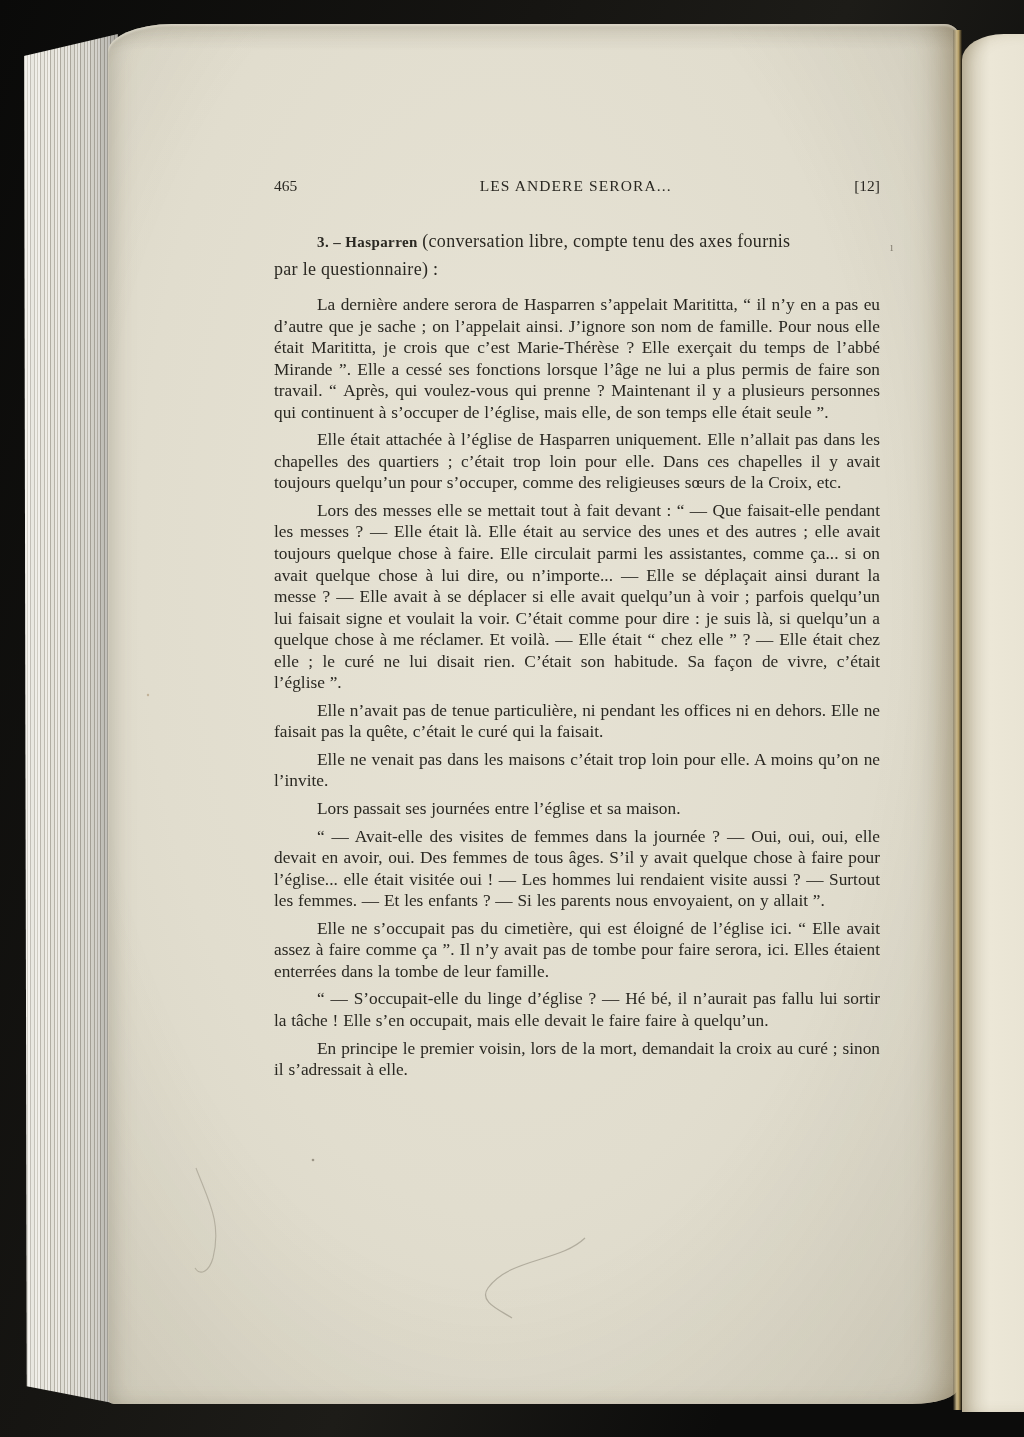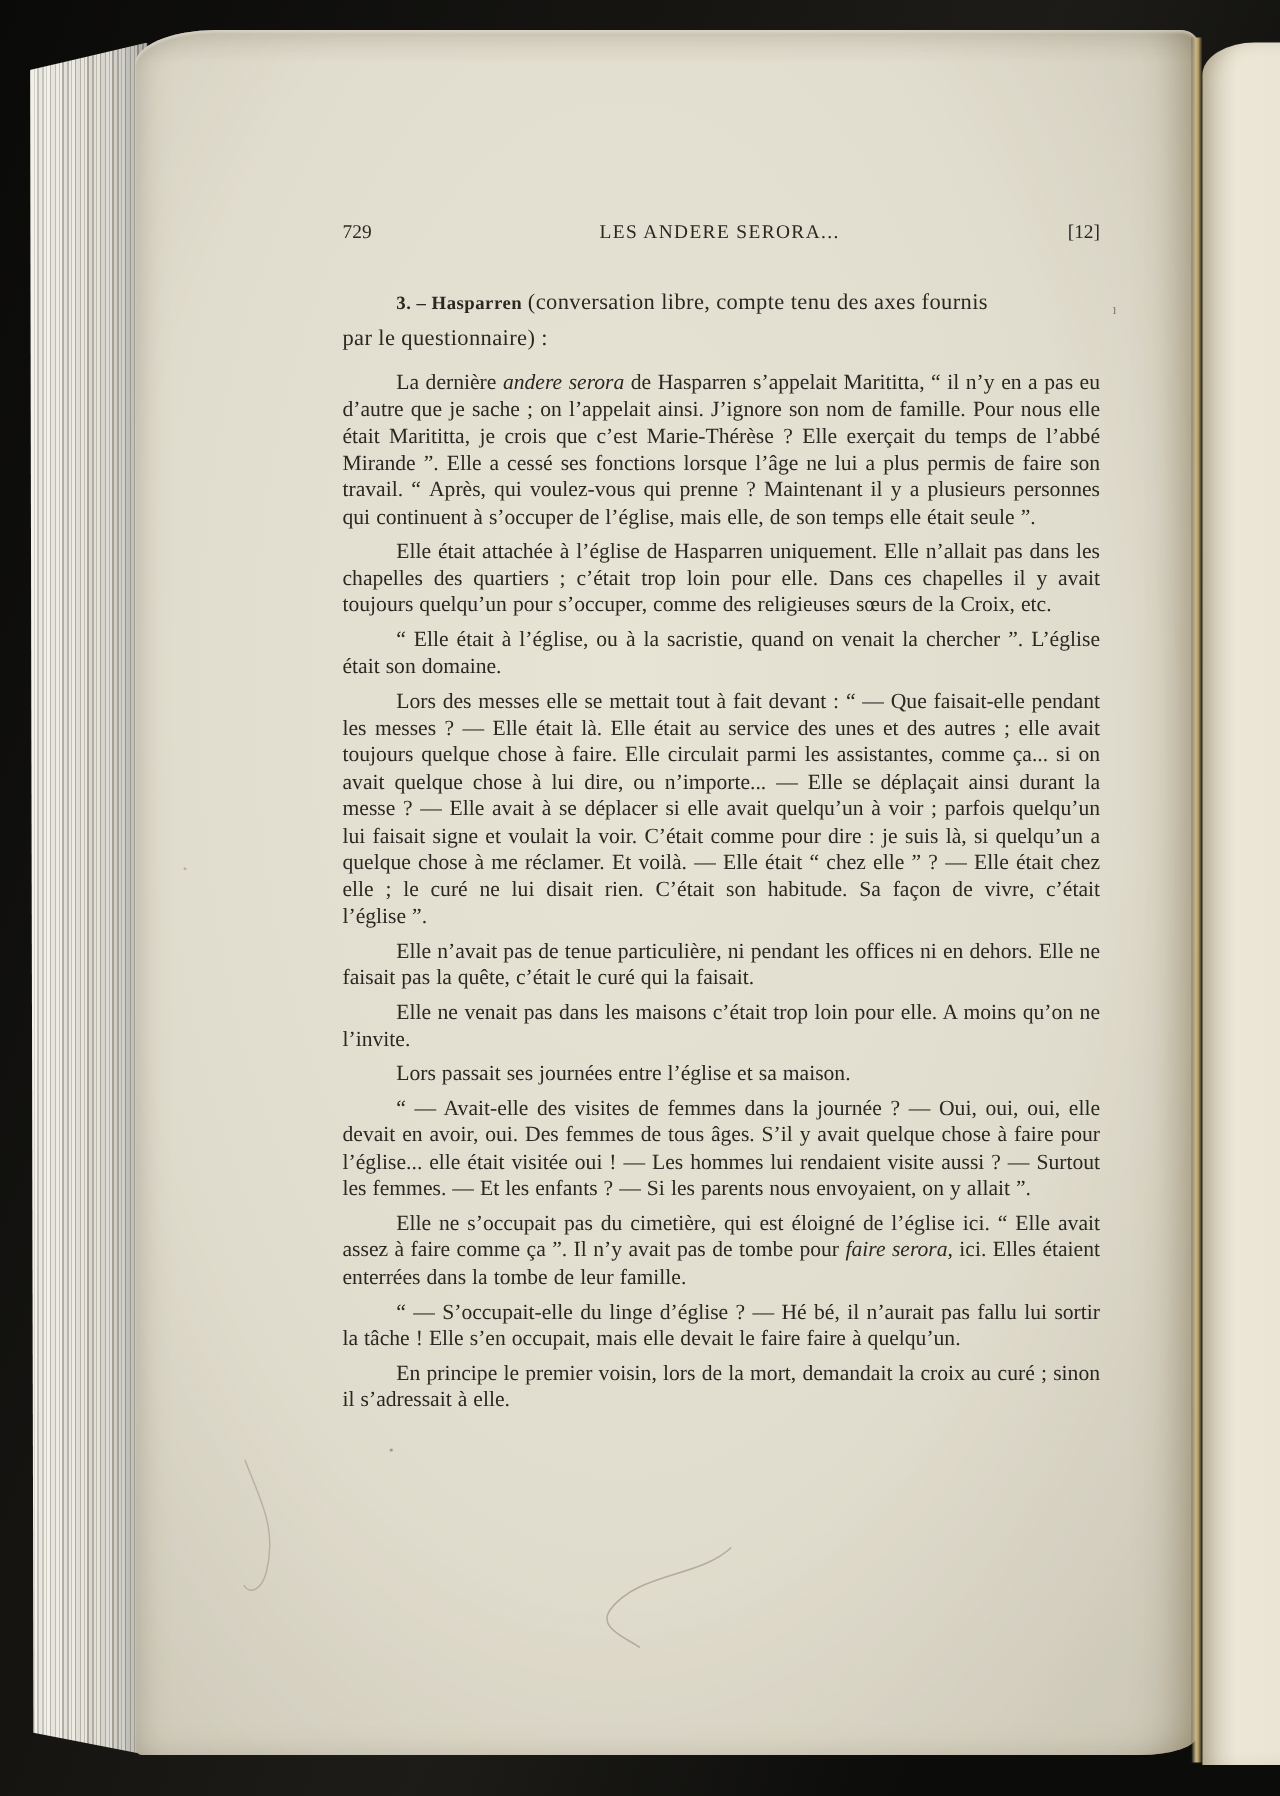--- a/index.html
+++ b/index.html
@@ -72,50 +72,49 @@
     position:absolute;left:616px;top:64px;
     font-size:12px;color:rgba(70,64,50,.55);font-style:normal;
   }
   .para-list{margin-top:12px;}
   .para{
     margin:0 0 6px 0;
     font-size:17.3px;line-height:21.55px;
     text-align:justify;text-indent:43px;
     word-spacing:.5px;
   }
-  .para .it{font-style:italic;}
+  .para .it{}
   
   .marks{position:absolute;left:0;top:0;pointer-events:none;}
 </style>
 </head>
 <body>
 
 <div class="photo">
 
   <div class="page-stack"></div>
 
   <div class="page-left">
     <div class="vignette"></div>
 
     <div class="content">
 
       <div class="header-row">
-        <span class="page-num">729</span>
+        <span class="page-num">465</span>
         <span class="running-title">LES ANDERE SERORA...</span>
         <span class="issue-num">[12]</span>
       </div>
 
       <p class="heading"><span class="h-bold">3. – Hasparren</span> <span class="h-it">(conversation libre, compte tenu des axes fournis</span><br><span class="h-it">par le questionnaire)&nbsp;:</span></p>
 
       <span class="stray-mark">ı</span>
 
       <div class="para-list">
           <p class="para"><span>La dernière </span><span class="it">andere serora</span><span> de Hasparren s’appelait Marititta, “&nbsp;il n’y en a pas eu d’autre que je sache&nbsp;; on l’appelait ainsi. J’ignore son nom de famille. Pour nous elle était Marititta, je crois que c’est Marie-Thérèse&nbsp;? Elle exerçait du temps de l’abbé Mirande&nbsp;”. Elle a cessé ses fonctions lorsque l’âge ne lui a plus permis de faire son travail. “&nbsp;Après, qui voulez-vous qui prenne&nbsp;? Maintenant il y a plusieurs personnes qui continuent à s’occuper de l’église, mais elle, de son temps elle était seule&nbsp;”.</span></p>
           <p class="para"><span>Elle était attachée à l’église de Hasparren uniquement. Elle n’allait pas dans les chapelles des quartiers&nbsp;; c’était trop loin pour elle. Dans ces chapelles il y avait toujours quelqu’un pour s’occuper, comme des religieuses sœurs de la Croix, etc.</span></p>
-          <p class="para"><span>“&nbsp;Elle était à l’église, ou à la sacristie, quand on venait la chercher&nbsp;”. L’église était son domaine.</span></p>
           <p class="para"><span>Lors des messes elle se mettait tout à fait devant&nbsp;: “&nbsp;— Que faisait-elle pendant les messes&nbsp;? — Elle était là. Elle était au service des unes et des autres&nbsp;; elle avait toujours quelque chose à faire. Elle circulait parmi les assistantes, comme ça... si on avait quelque chose à lui dire, ou n’importe... — Elle se déplaçait ainsi durant la messe&nbsp;? — Elle avait à se déplacer si elle avait quelqu’un à voir&nbsp;; parfois quelqu’un lui faisait signe et voulait la voir. C’était comme pour dire&nbsp;: je suis là, si quelqu’un a quelque chose à me réclamer. Et voilà. — Elle était “&nbsp;chez elle&nbsp;”&nbsp;? — Elle était chez elle&nbsp;; le curé ne lui disait rien. C’était son habitude. Sa façon de vivre, c’était l’église&nbsp;”.</span></p>
           <p class="para"><span>Elle n’avait pas de tenue particulière, ni pendant les offices ni en dehors. Elle ne faisait pas la quête, c’était le curé qui la faisait.</span></p>
           <p class="para"><span>Elle ne venait pas dans les maisons c’était trop loin pour elle. A moins qu’on ne l’invite.</span></p>
           <p class="para"><span>Lors passait ses journées entre l’église et sa maison.</span></p>
           <p class="para"><span>“&nbsp;— Avait-elle des visites de femmes dans la journée&nbsp;? — Oui, oui, oui, elle devait en avoir, oui. Des femmes de tous âges. S’il y avait quelque chose à faire pour l’église... elle était visitée oui&nbsp;! — Les hommes lui rendaient visite aussi&nbsp;? — Surtout les femmes. — Et les enfants&nbsp;? — Si les parents nous envoyaient, on y allait&nbsp;”.</span></p>
           <p class="para"><span>Elle ne s’occupait pas du cimetière, qui est éloigné de l’église ici. “&nbsp;Elle avait assez à faire comme ça&nbsp;”. Il n’y avait pas de tombe pour </span><span class="it">faire serora,</span><span> ici. Elles étaient enterrées dans la tombe de leur famille.</span></p>
           <p class="para"><span>“&nbsp;— S’occupait-elle du linge d’église&nbsp;? — Hé bé, il n’aurait pas fallu lui sortir la tâche&nbsp;! Elle s’en occupait, mais elle devait le faire faire à quelqu’un.</span></p>
           <p class="para"><span>En principe le premier voisin, lors de la mort, demandait la croix au curé&nbsp;; sinon il s’adressait à elle.</span></p>
         </div>
 

